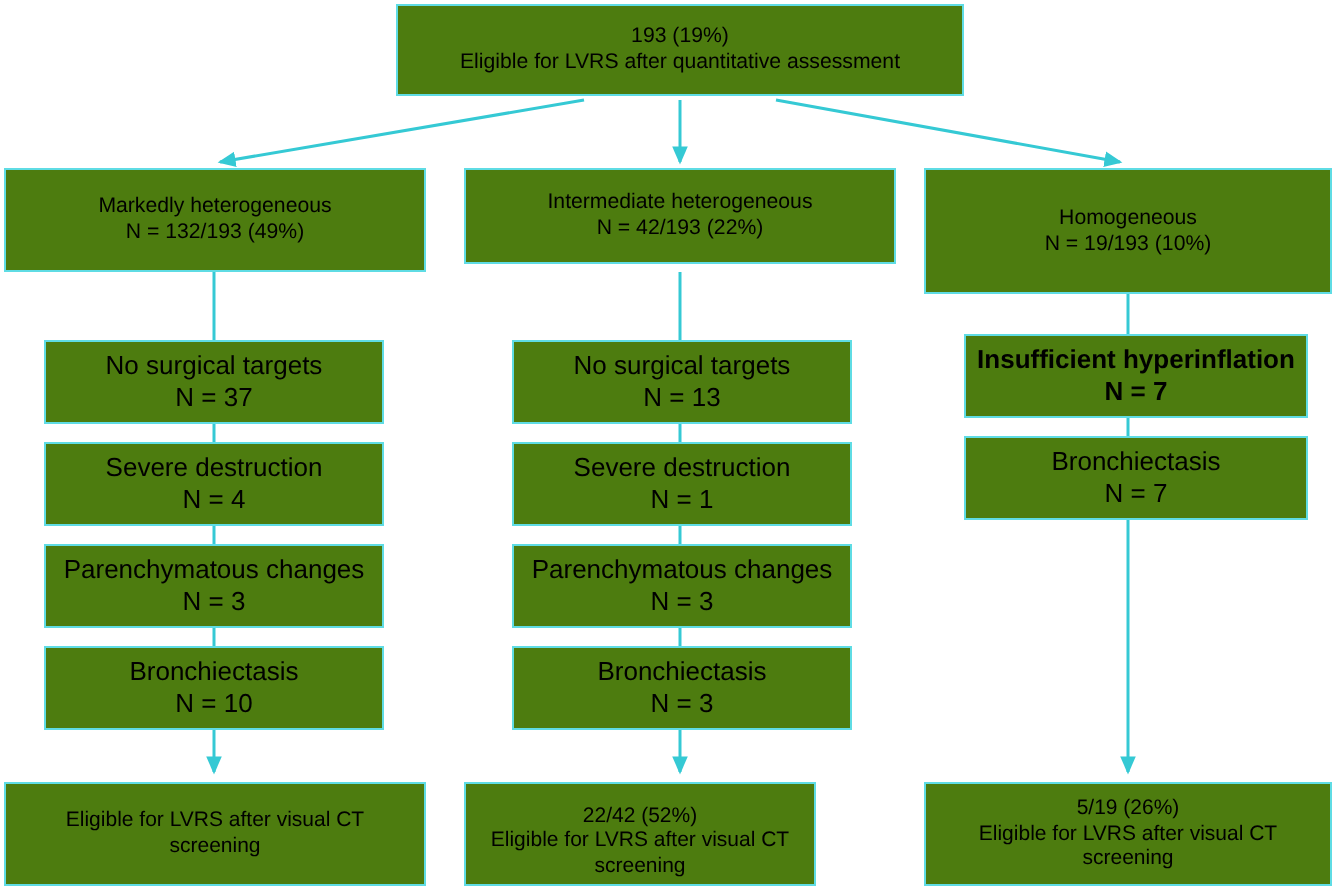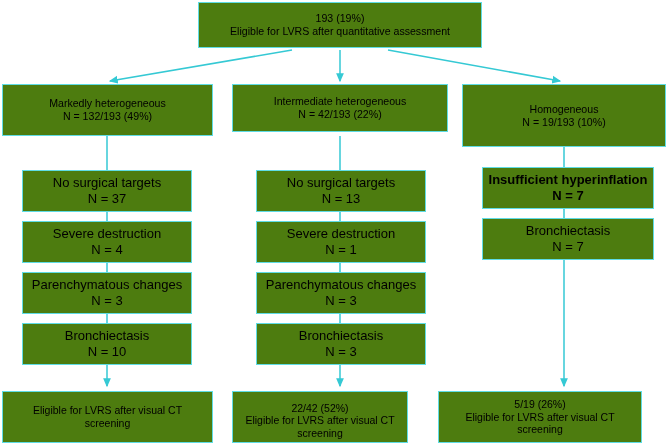--- a/index.html
+++ b/index.html
@@ -174,21 +174,21 @@
     </span>
   </div>
 
   <div class="box box-exc" style="left:482px;top:218px;width:172px;height:42px;">
     <span class="lines">
       <span class="l">Bronchiectasis</span>
       <span class="l">N = 7</span>
     </span>
   </div>
 
-  <div class="box box-out" style="left:438px;top:391px;width:204px;height:52px;">
+  <div class="box box-out" style="left:462px;top:391px;width:204px;height:52px;">
     <span class="lines">
       <span class="l">5/19 (26%)</span>
       <span class="l">Eligible for LVRS after visual CT</span>
       <span class="l">screening</span>
     </span>
   </div>
 
 </div>
 
 </body></html>

